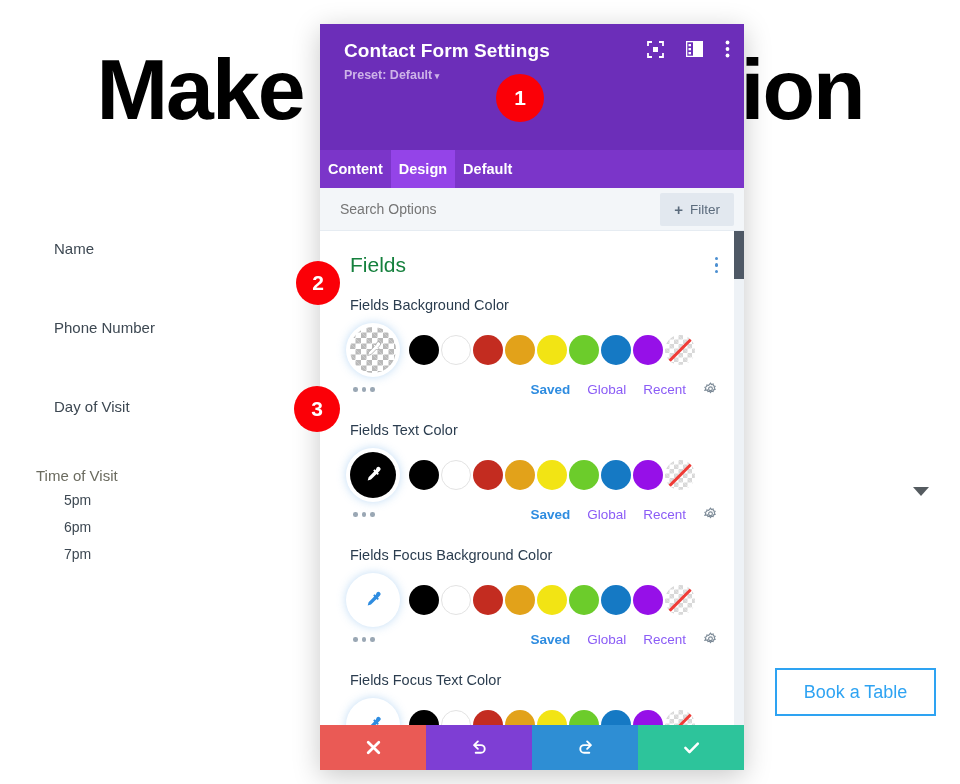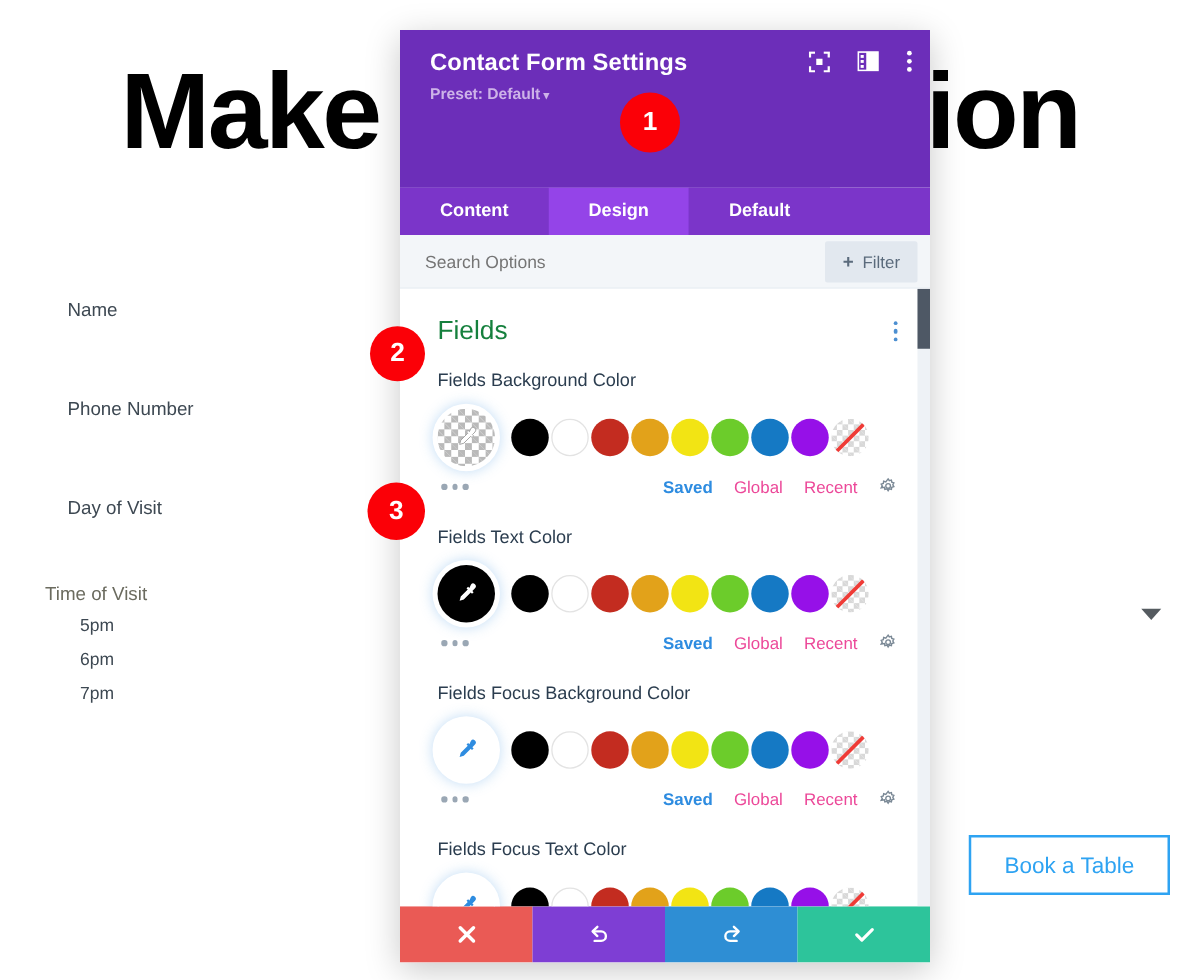--- a/index.html
+++ b/index.html
@@ -97,21 +97,21 @@
     position: absolute; right: 14px; top: 16px;
     display: flex; align-items: center; gap: 22px;
   }
   .hicon { cursor: pointer; line-height: 0; }
 
   .tabs { display: flex; height: 38px; flex: none; background: #7b35c9; }
   .tab {
     flex: none;
     display: flex; align-items: center; justify-content: center;
     color: #ffffff; font-size: 14.5px; font-weight: 700;
-    padding: 0 32px; cursor: pointer;
+    padding: 0 8px; cursor: pointer;
     background: #7b35c9;
   }
   .tab.active { background: #9444e8; }
 
   .search-row {
     height: 43px; flex: none;
     display: flex; align-items: center;
     background: #f3f6f9;
     border-bottom: 1px solid #e6ecf2;
     padding-left: 20px; padding-right: 0;
@@ -192,21 +192,21 @@
   }
   .chip.white-chip { border: 1px solid #e3e3e3; }
 
   .meta-row {
     display: flex; align-items: center;
     margin-top: 9px; padding-left: 3px; gap: 48px;
   }
   .ellipsis-h { display: flex; gap: 4px; cursor: pointer; }
   .ellipsis-h i { width: 4.5px; height: 4.5px; border-radius: 50%; background: #9aa7b4; display: block; }
   .meta-right { margin-left: auto; display: flex; align-items: center; gap: 17px; }
-  .meta-link { font-size: 13.5px; color: #ec4899; cursor: pointer; }
+  .meta-link { font-size: 13.5px; color: #8b5cf6; cursor: pointer; }
   .meta-link.active { color: #2e8ce0; font-weight: 700; }
   .gear { cursor: pointer; line-height: 0; }
 
   .scrollbar-track {
     position: absolute; right: 0; top: 0; width: 10px; bottom: 0;
     background: #eef2f6;
   }
   .scrollbar-thumb {
     position: absolute; right: 0; top: 0;
     width: 10px; height: 48px; background: #4e5865;

